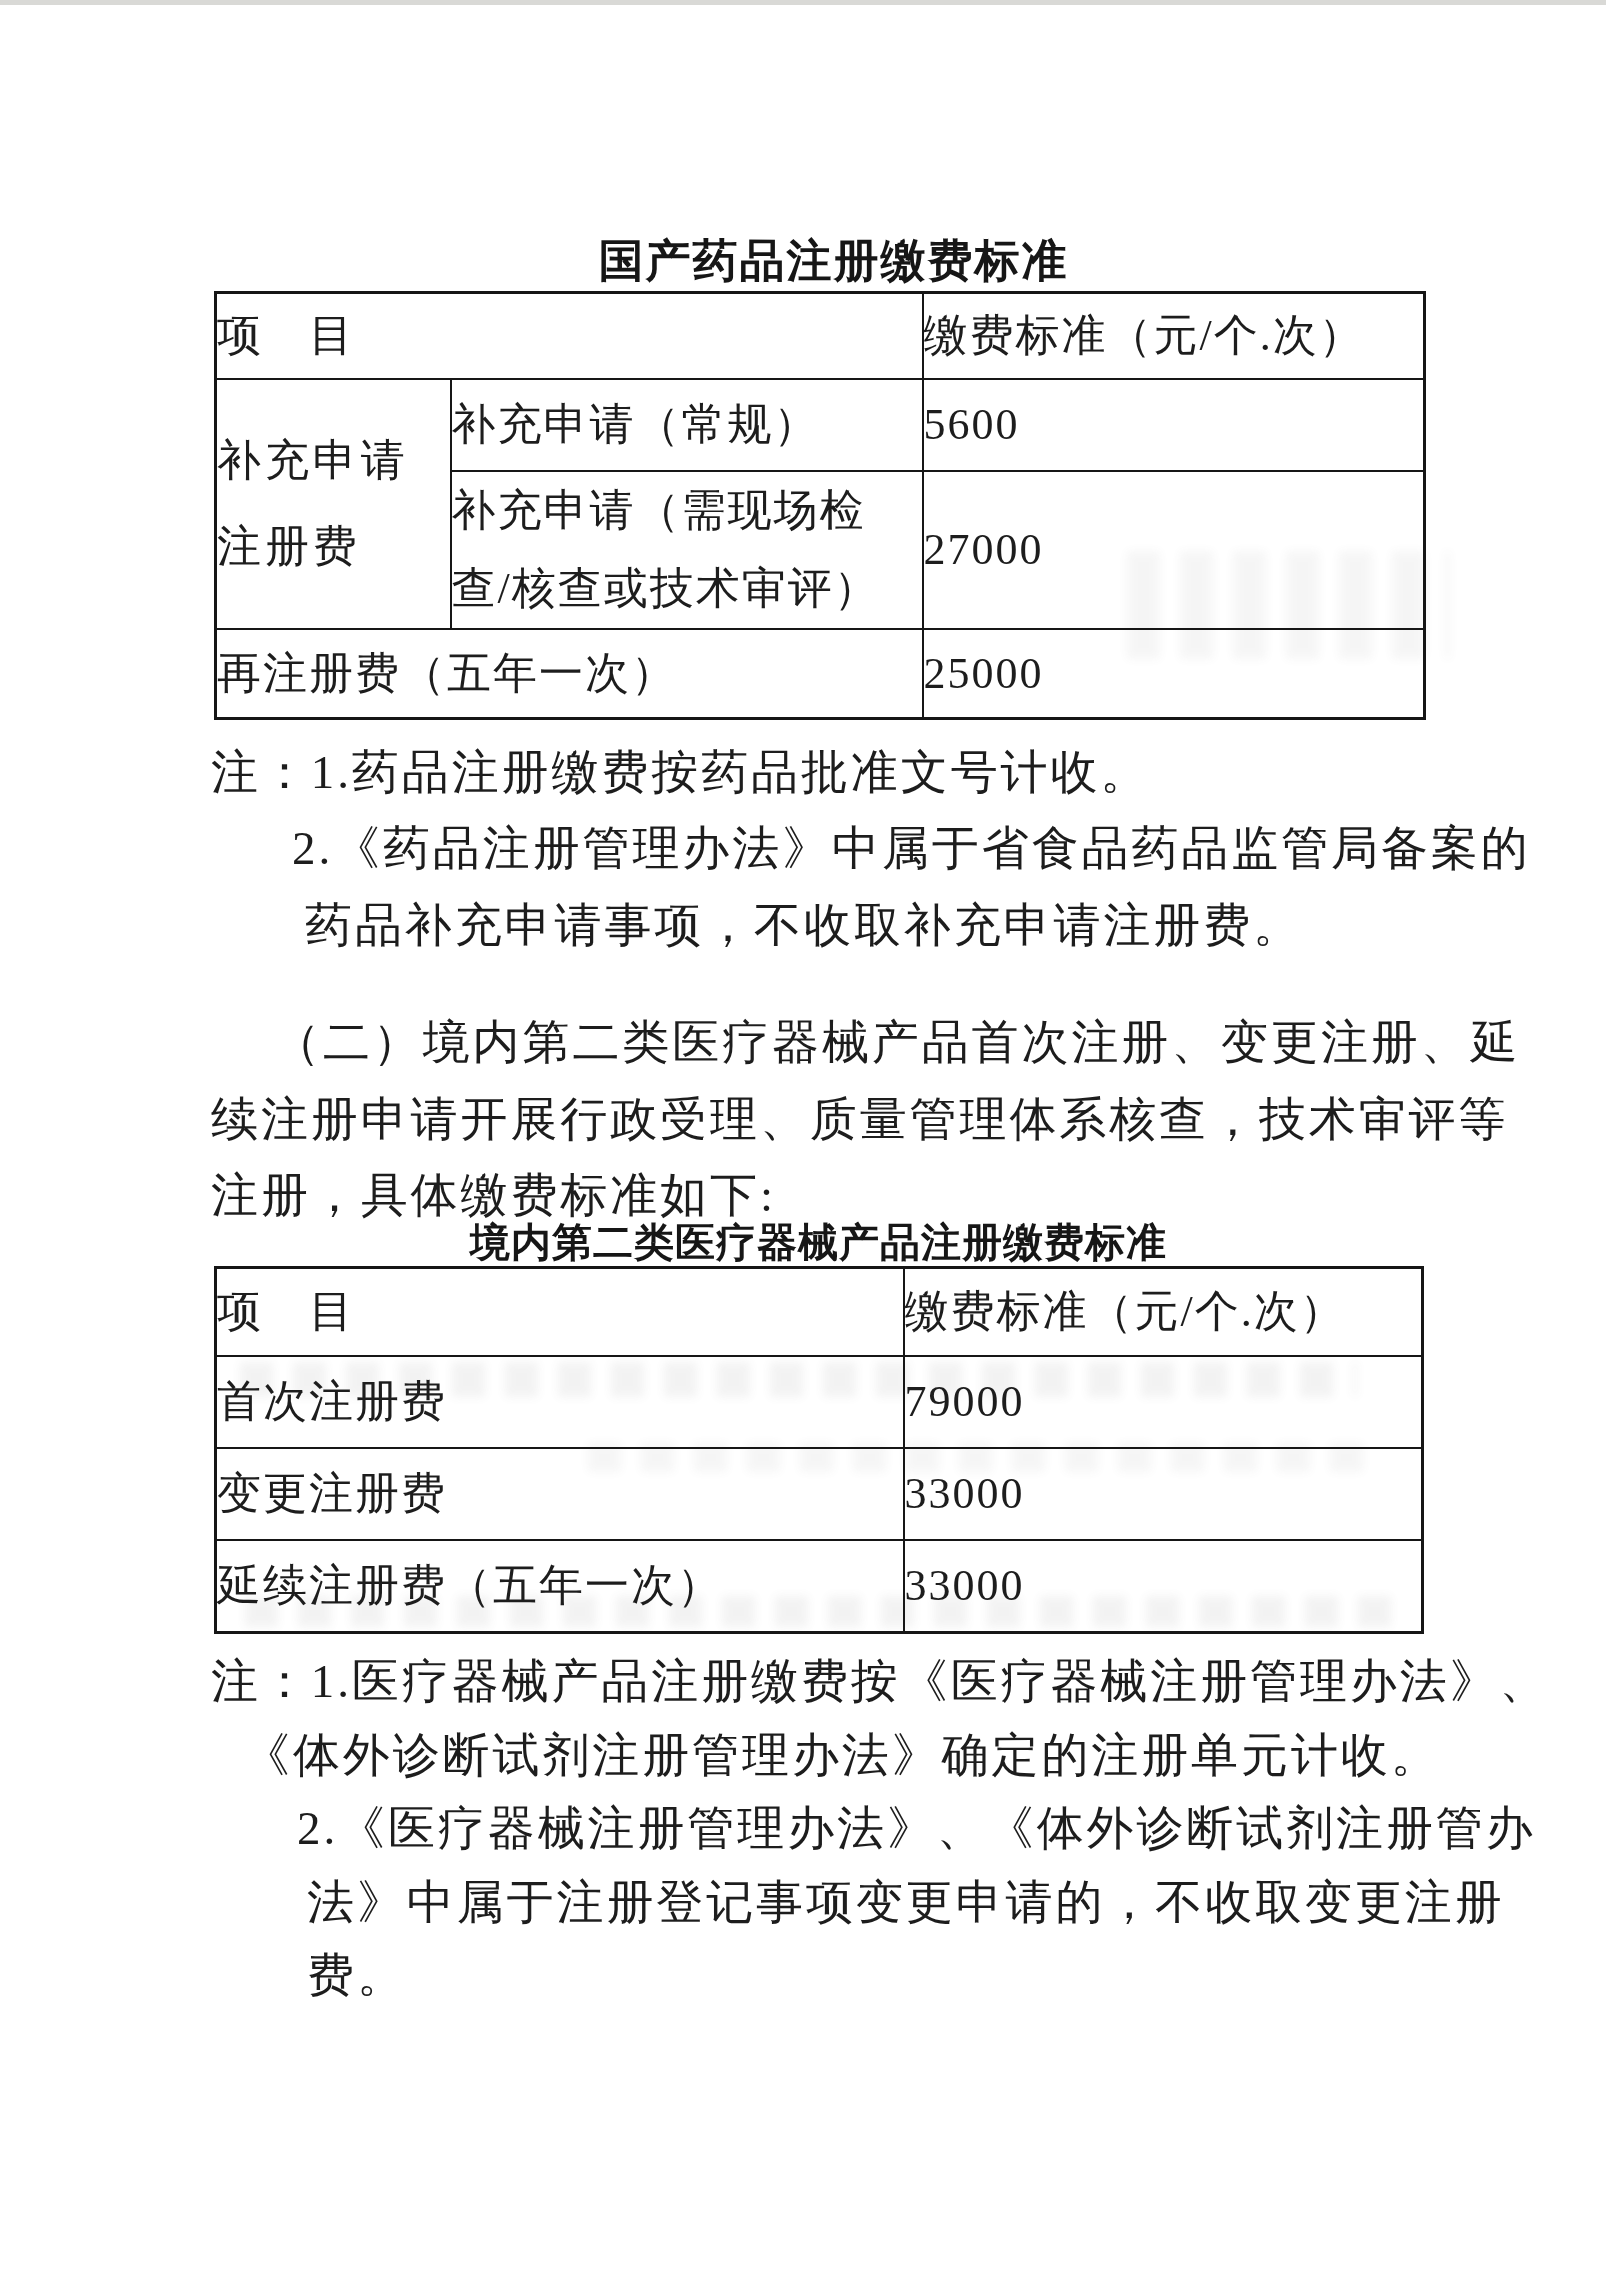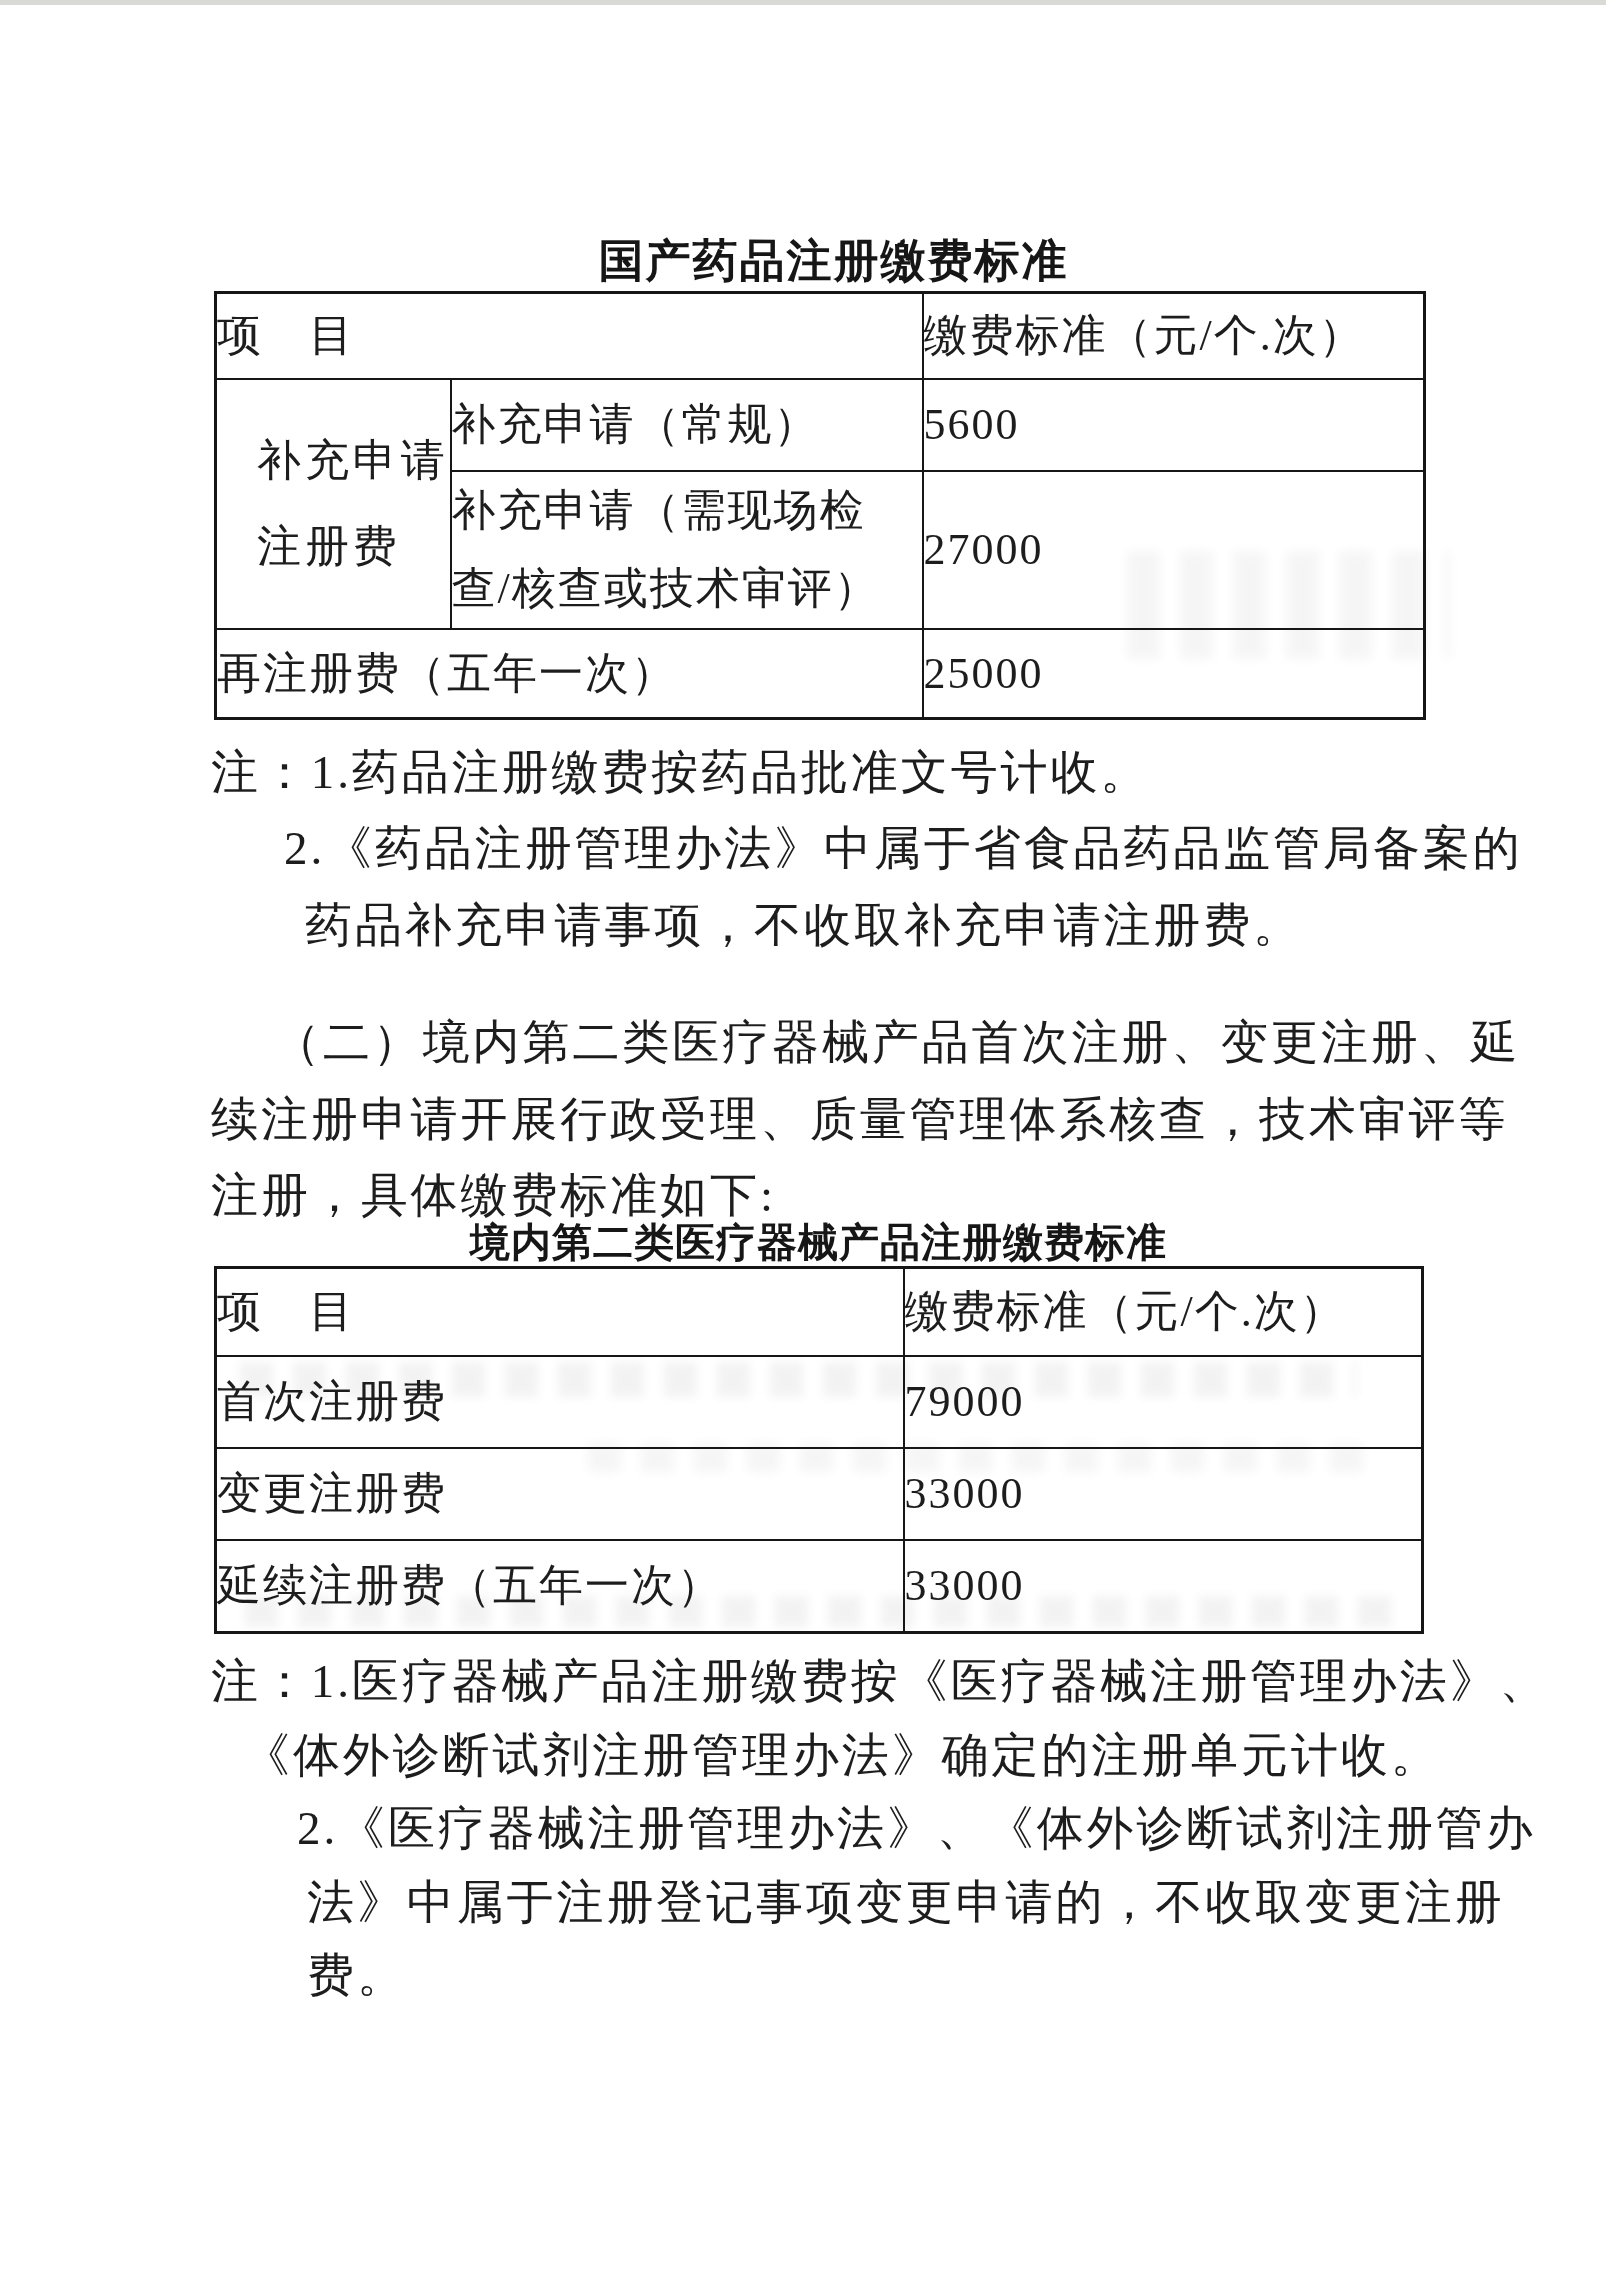--- a/index.html
+++ b/index.html
@@ -56,21 +56,21 @@
   }
   td.num{
     font-size:47px;
     letter-spacing:1px;
     font-family:"Liberation Serif","DejaVu Serif",serif;
     margin-top:33px;
   }
   #table1{left:214px;top:291px;width:1210px;}
   #table2{left:214px;top:1266px;width:1208px;}
   .two-line span{display:block;line-height:78px;}
-  .group-cell span{display:block;line-height:86px;letter-spacing:3.9px;margin-left:40px;}
+  .group-cell span{display:block;line-height:86px;letter-spacing:3.9px;}
 
   .bodyline{
     position:absolute;
     font-size:47px;
     letter-spacing:2.9px;
     white-space:nowrap;
     line-height:1.1;
     color:#1d1d1d;
   }
   .footer-page{
@@ -123,21 +123,21 @@
       <td class="num">27000</td>
     </tr>
     <tr style="height:90px">
       <td colspan="2">再注册费（五年一次）</td>
       <td class="num">25000</td>
     </tr>
   </tbody>
     </table>
 
   <div class="bodyline" style="left:211px;top:747px">注：1.药品注册缴费按药品批准文号计收。</div>
-  <div class="bodyline" style="left:284px;top:823px">2.《药品注册管理办法》中属于省食品药品监管局备案的</div>
+  <div class="bodyline" style="left:292px;top:823px">2.《药品注册管理办法》中属于省食品药品监管局备案的</div>
   <div class="bodyline" style="left:305px;top:900px">药品补充申请事项，不收取补充申请注册费。</div>
 
   <div class="bodyline" style="left:273px;top:1017px">（二）境内第二类医疗器械产品首次注册、变更注册、延</div>
   <div class="bodyline" style="left:211px;top:1094px">续注册申请开展行政受理、质量管理体系核查，技术审评等</div>
   <div class="bodyline" style="left:211px;top:1170px">注册，具体缴费标准如下:</div>
 
   <div class="t-title" id="title2">境内第二类医疗器械产品注册缴费标准</div>
 
   <table class="fee" id="table2">
     <colgroup>

